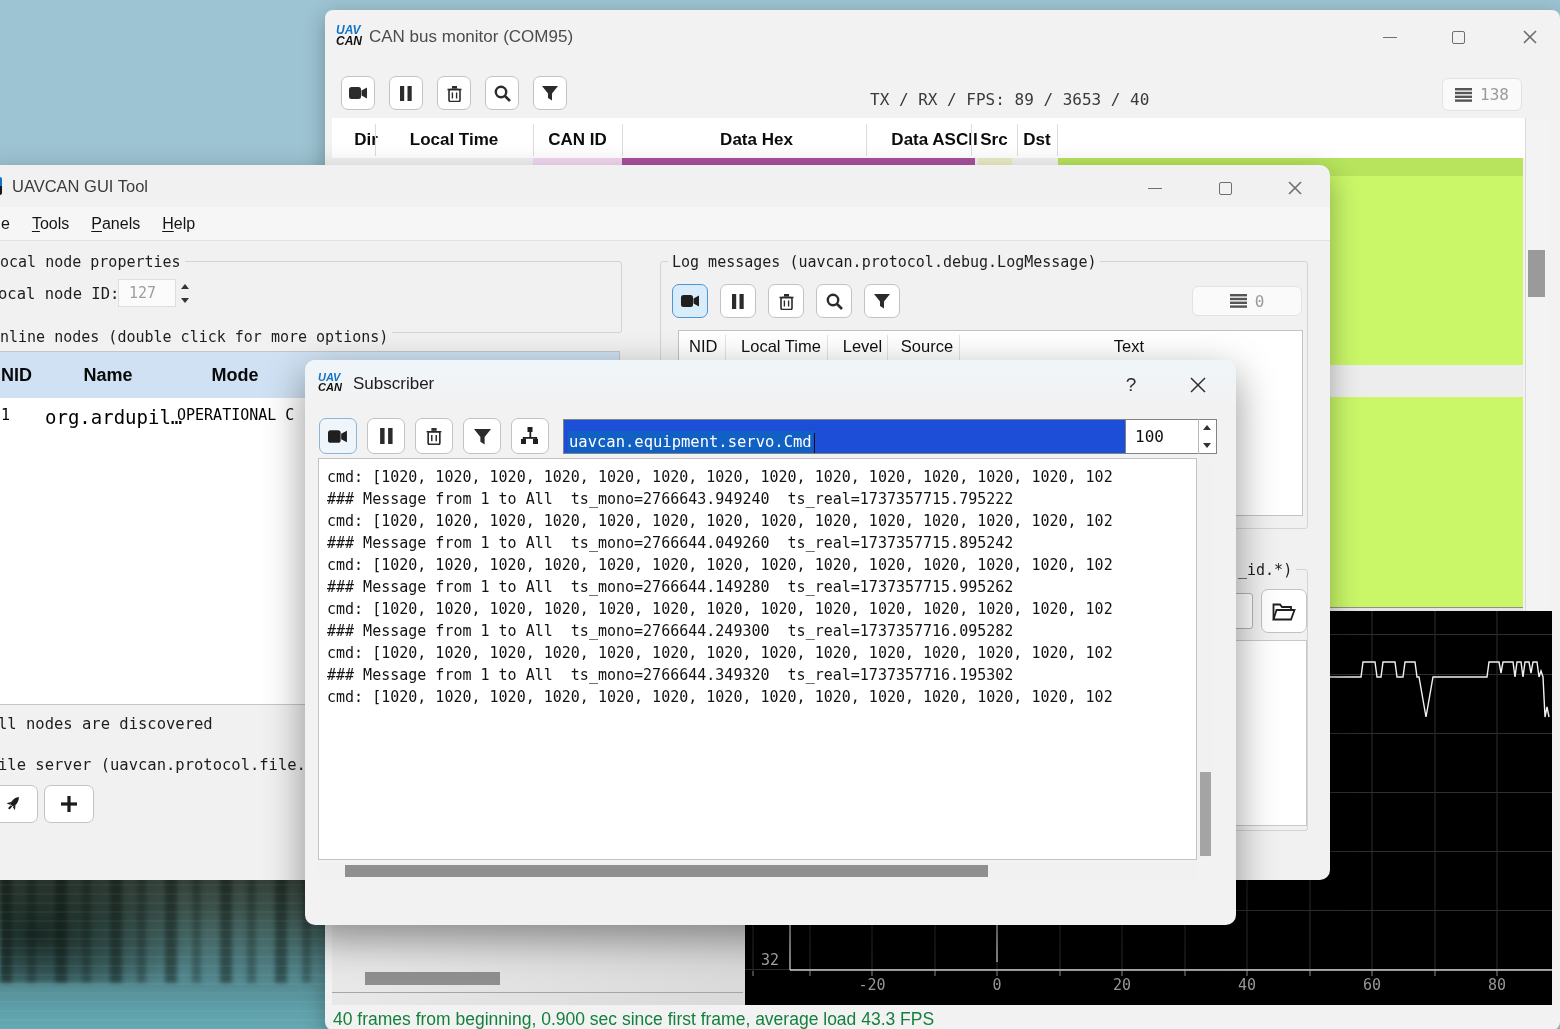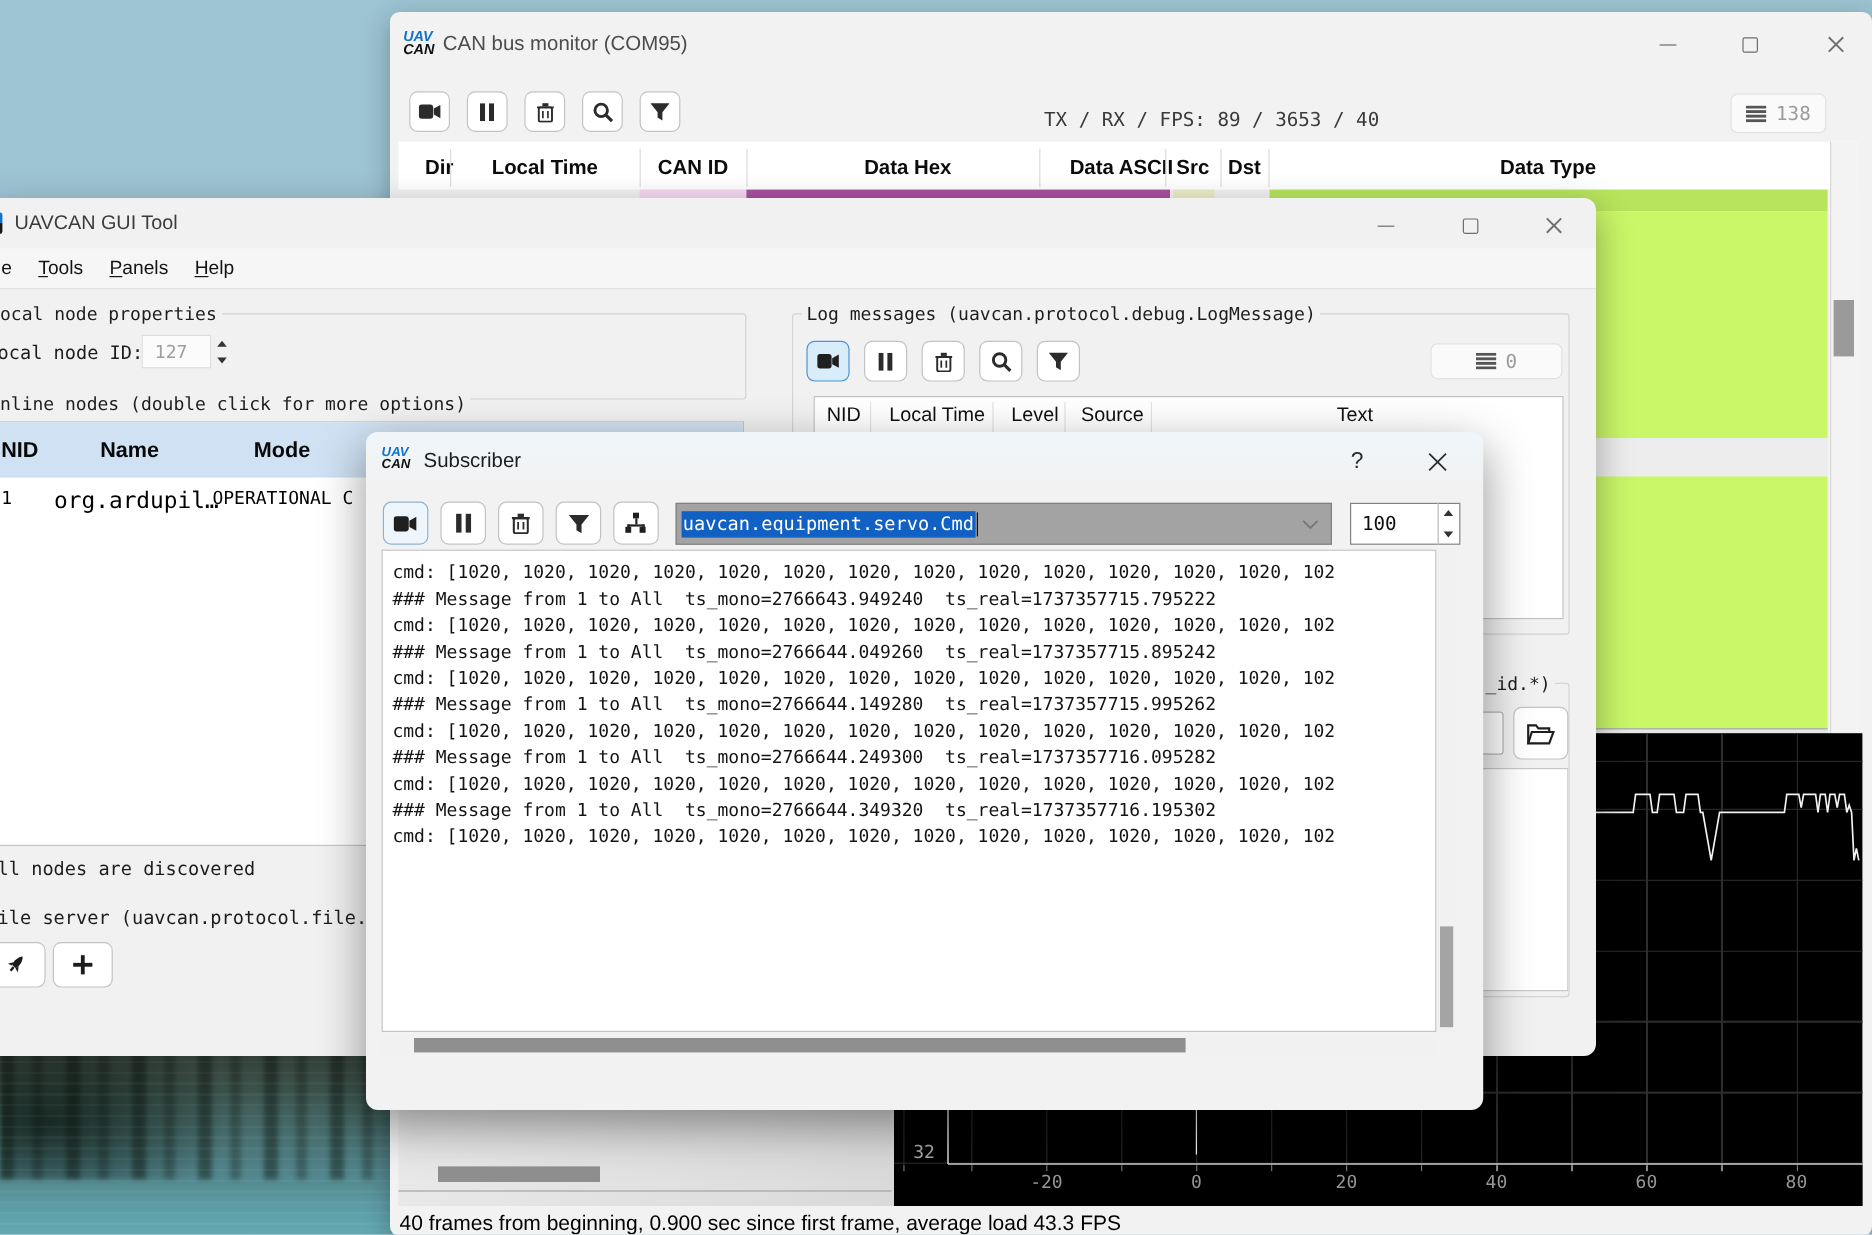--- a/index.html
+++ b/index.html
@@ -54,21 +54,21 @@
     background-position:64.5px 0, 0 63px; }
   #plot-bottom-mask { position:absolute; left:0; top:360px; width:807px; height:34px; background:#000; }
   #plot-ticks { position:absolute; left:0; top:360px; width:807px; height:5px;
     background:repeating-linear-gradient(90deg,#8a8a8a 0 1px, transparent 1px 62.5px);
     background-position:64.5px 0; }
   .xtick { position:absolute; top:365px; transform:translateX(-50%); color:#969696; font-size:15px; }
   .ytick { position:absolute; left:16px; top:340px; color:#a8a8a8; font-size:15px; }
 
   #canmon-leftpanel { position:absolute; left:7px; top:601px; width:413px; height:394px;
     background:linear-gradient(135deg,#f6f6f6 0%,#e9e9e9 45%,#d9d9d9 100%); }
-  #canmon-status { position:absolute; left:8px; top:999px; font-size:17.5px; color:#000000; }
+  #canmon-status { position:absolute; left:8px; top:999px; font-size:17.5px; color:#15803d; }
 
   
   #guitool { left:-14px; top:165px; width:1344px; height:715px; border-radius:10px; background:#f1f1f1;
     box-shadow:0 10px 30px rgba(0,0,0,.33); z-index:2; }
   #guitool .title { position:absolute; left:26px; top:12px; font-size:16.5px; color:#3c3c3c; }
   #gt-menubar { position:absolute; left:0; top:42px; width:100%; height:34px; background:#f6f6f6;
     border-bottom:1px solid #e2e2e2; display:flex; align-items:center; gap:22px; padding-left:15px;
     font-size:16px; color:#141414; }
   #gt-menubar u { text-decoration:underline; text-underline-offset:2px; }
   .grouplabel { position:absolute; font-family:"DejaVu Sans Mono",monospace; font-size:15px; color:#1d1d1d;
@@ -93,22 +93,22 @@
 
   
   #subscriber { left:305px; top:360px; width:931px; height:565px; border-radius:10px;
     background:#f2f2f2; box-shadow:0 14px 40px rgba(0,0,0,.42); z-index:3; overflow:hidden; }
   #sub-titlebar { position:absolute; left:0; top:0; width:100%; height:50px;
     background:linear-gradient(180deg,#eff6f9 0%,#f2f2f2 85%); }
   #subscriber .title { position:absolute; left:48px; top:14px; font-size:17px; color:#1d1d1d; }
   #sub-help { position:absolute; left:808px; top:10px; width:36px; height:30px; display:flex; align-items:center;
     justify-content:center; font-size:19px; color:#2b2b2b; }
   #sub-close { position:absolute; left:872px; top:10px; width:42px; height:30px; display:flex; align-items:center; justify-content:center; }
-  #sub-combo { position:absolute; left:258px; top:59px; width:547px; height:35px; background:#a3a3a3;
-    border:1px solid #828282; display:flex; align-items:center; padding-left:4px; }
+  #sub-combo { position:absolute; left:258px; top:59px; width:653px; height:35px; background:#1d4ed8;
+    border:1px solid #828282; display:flex; align-items:flex-end; padding-left:4px; }
   #sub-combo .sel { background:#1160c4; color:#fff; font-family:"DejaVu Sans Mono",monospace; font-size:15.5px;
     padding:2px 1px; }
   #sub-combo .caret { width:1px; height:20px; background:#111; margin-left:1px; }
   #sub-combo .chev { position:absolute; right:10px; }
   #sub-spin { position:absolute; left:820px; top:59px; width:92px; height:35px; background:#fff;
     border:1px solid #828282; display:flex; align-items:center; padding-left:9px;
     font-family:"DejaVu Sans Mono",monospace; font-size:16px; color:#0e0e0e; }
   #sub-text { position:absolute; left:13px; top:98px; width:879px; height:402px; background:#fff;
     border:1px solid #c3c3c3; padding:7px 0 0 8px; overflow:hidden; }
   #sub-text .ln { font-family:"DejaVu Sans Mono",monospace; font-size:15px; line-height:22px;
@@ -191,21 +191,20 @@
     </div>
 
     <div style="position:absolute; left:7px; top:108px; width:1216px; height:40px; background:#fff;"></div>
     <div class="hdr-cell" style="left:20px;   width:42px;">Dir</div>
     <div class="hdr-cell" style="left:50px;  width:158px;">Local Time</div>
     <div class="hdr-cell" style="left:208px; width:89px;">CAN ID</div>
     <div class="hdr-cell" style="left:297px; width:244px;padding-left:25px;">Data Hex</div>
     <div class="hdr-cell" style="left:541px; width:105px;margin-left:16px;">Data ASCII</div>
     <div class="hdr-cell" style="left:646px; width:46px;">Src</div>
     <div class="hdr-cell" style="left:692px; width:40px;">Dst</div>
-    <div class="hdr-cell" style="left:732px; width:466px;">Data Type</div>
     <div class="hdr-sep" style="left:50px;"></div>
       <div class="hdr-sep" style="left:208px;"></div>
     <div class="hdr-sep" style="left:297px;"></div>
       <div class="hdr-sep" style="left:541px;"></div>
     <div class="hdr-sep" style="left:646px;"></div>
       <div class="hdr-sep" style="left:692px;"></div>
     <div class="hdr-sep" style="left:732px;"></div>
 
     <div class="rowcell" style="left:208px; width:89px;  background:#f4d8f0;"></div>
     <div class="rowcell" style="left:297px; width:353px; background:#a8509e;"></div>

